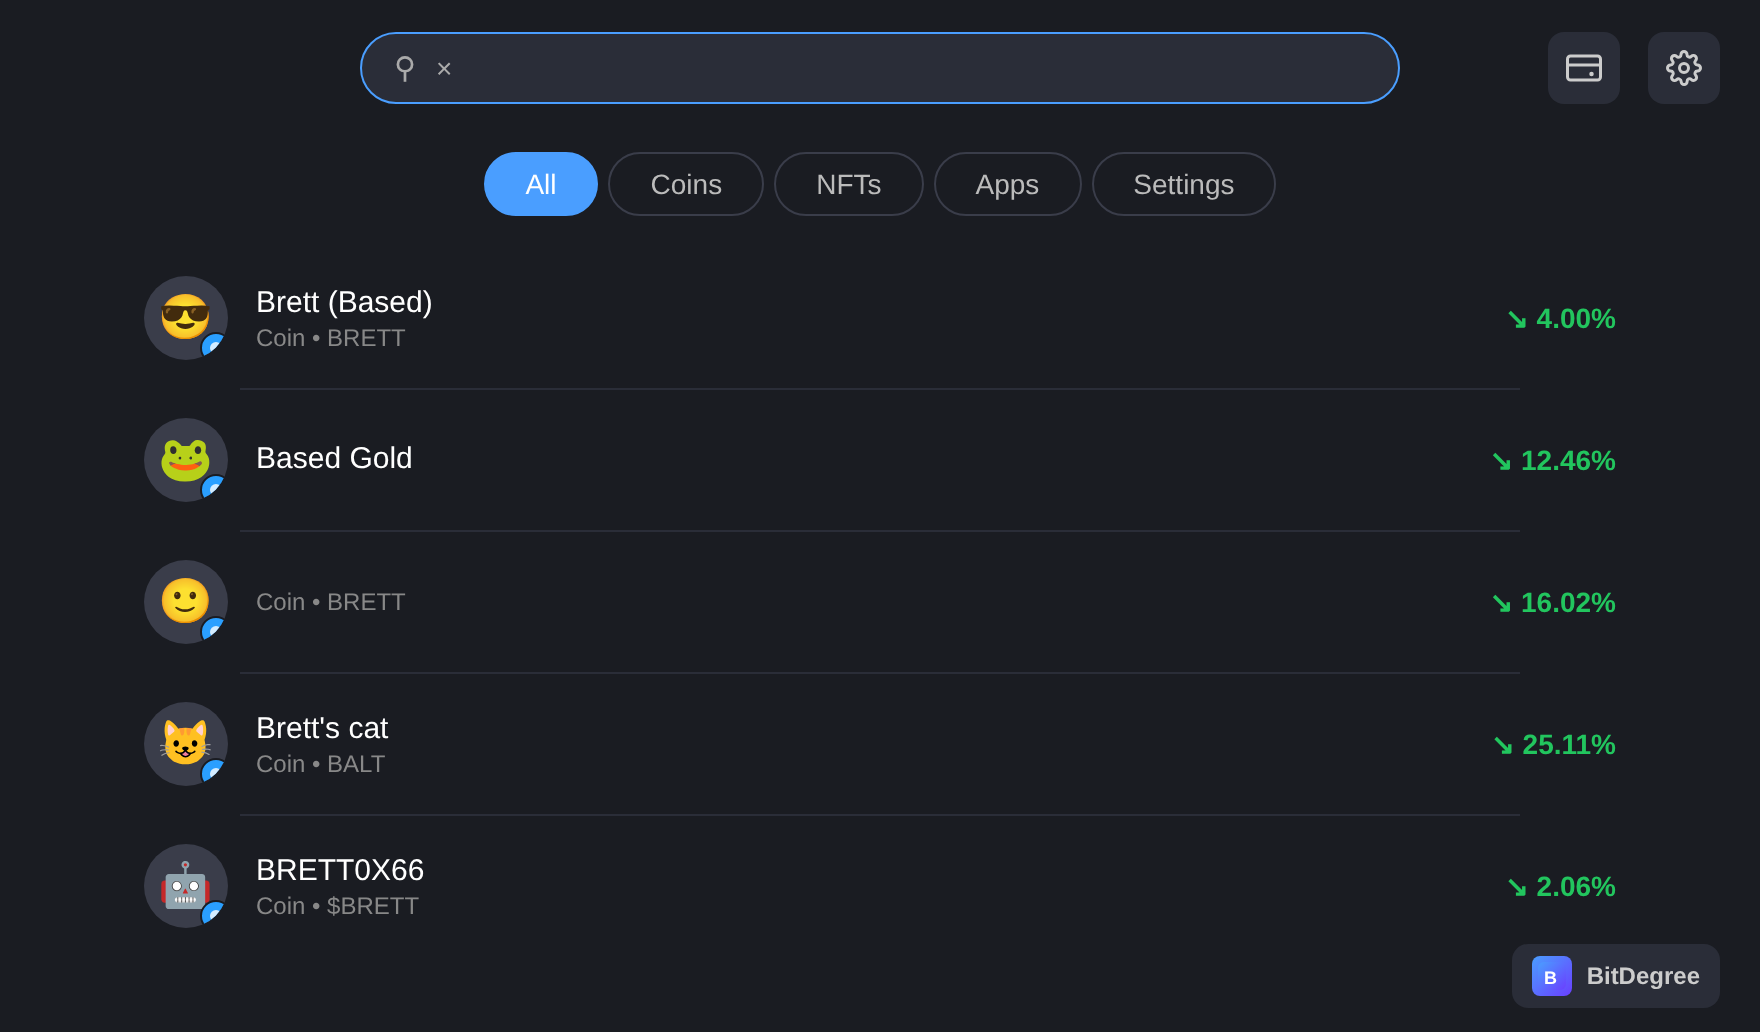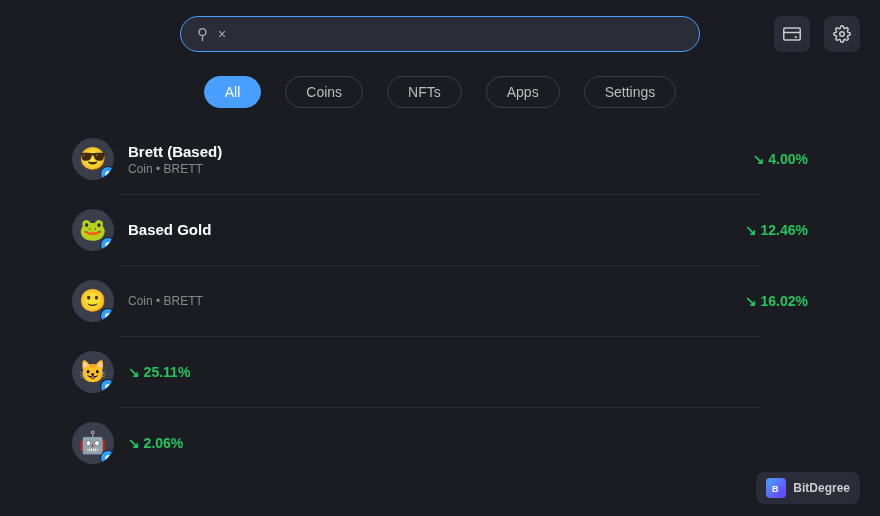--- a/index.html
+++ b/index.html
@@ -80,21 +80,21 @@
       align-items: center;
       justify-content: center;
       cursor: pointer;
       color: #cccccc;
       font-size: 16px;
     }
 
     .filter-tabs {
       display: flex;
       justify-content: center;
-      gap: 24px;
+      gap: 5px;
       padding: 8px 0 16px;
     }
 
     .tab-btn {
       padding: 7px 20px;
       border-radius: 20px;
       border: 1.5px solid #3a3d4a;
       background: transparent;
       color: #bbbbbb;
       font-size: 14px;
@@ -154,21 +154,21 @@
       justify-content: center;
       font-size: 8px;
     }
 
     .coin-info {
       flex: 1;
     }
 
     .coin-name {
       font-size: 15px;
-      font-weight: 700;
+      font-weight: 400;
       color: #ffffff;
       margin-bottom: 2px;
     }
 
     .coin-meta {
       font-size: 12px;
       color: #888888;
     }
 
     .coin-change {
@@ -313,33 +313,41 @@
 
   <div class="result-item">
     <div class="coin-avatar">
       <span style="font-size:22px;">😺</span>
       <div class="chain-badge" style="background:#2a9fff;">
         <svg width="8" height="8" viewBox="0 0 8 8">
             <circle cx="4" cy="4" r="3" fill="white" opacity="0.8"></circle>
           </svg>
       </div>
     </div>
+    <div class="coin-info">
+      <div class="coin-name">Brett's cat</div>
+      <div class="coin-meta">Coin • BALT</div>
+    </div>
     <div class="coin-change down">↘ 25.11%</div>
   </div>
 
   <div class="divider"></div>
 
   <div class="result-item">
     <div class="coin-avatar">
       <span style="font-size:22px;">🤖</span>
       <div class="chain-badge" style="background:#2a9fff;">
         <svg width="8" height="8" viewBox="0 0 8 8">
             <circle cx="4" cy="4" r="3" fill="white" opacity="0.8"></circle>
           </svg>
       </div>
+    </div>
+    <div class="coin-info">
+      <div class="coin-name">BRETT0X66</div>
+      <div class="coin-meta">Coin • $BRETT</div>
     </div>
     <div class="coin-change down">↘ 2.06%</div>
   </div>
 
 </div>
 
 <div class="bottom-bar">
   <div class="bitdegree-logo">
     <div class="bd-icon">
       <svg width="14" height="14" viewBox="0 0 14 14" fill="none">

